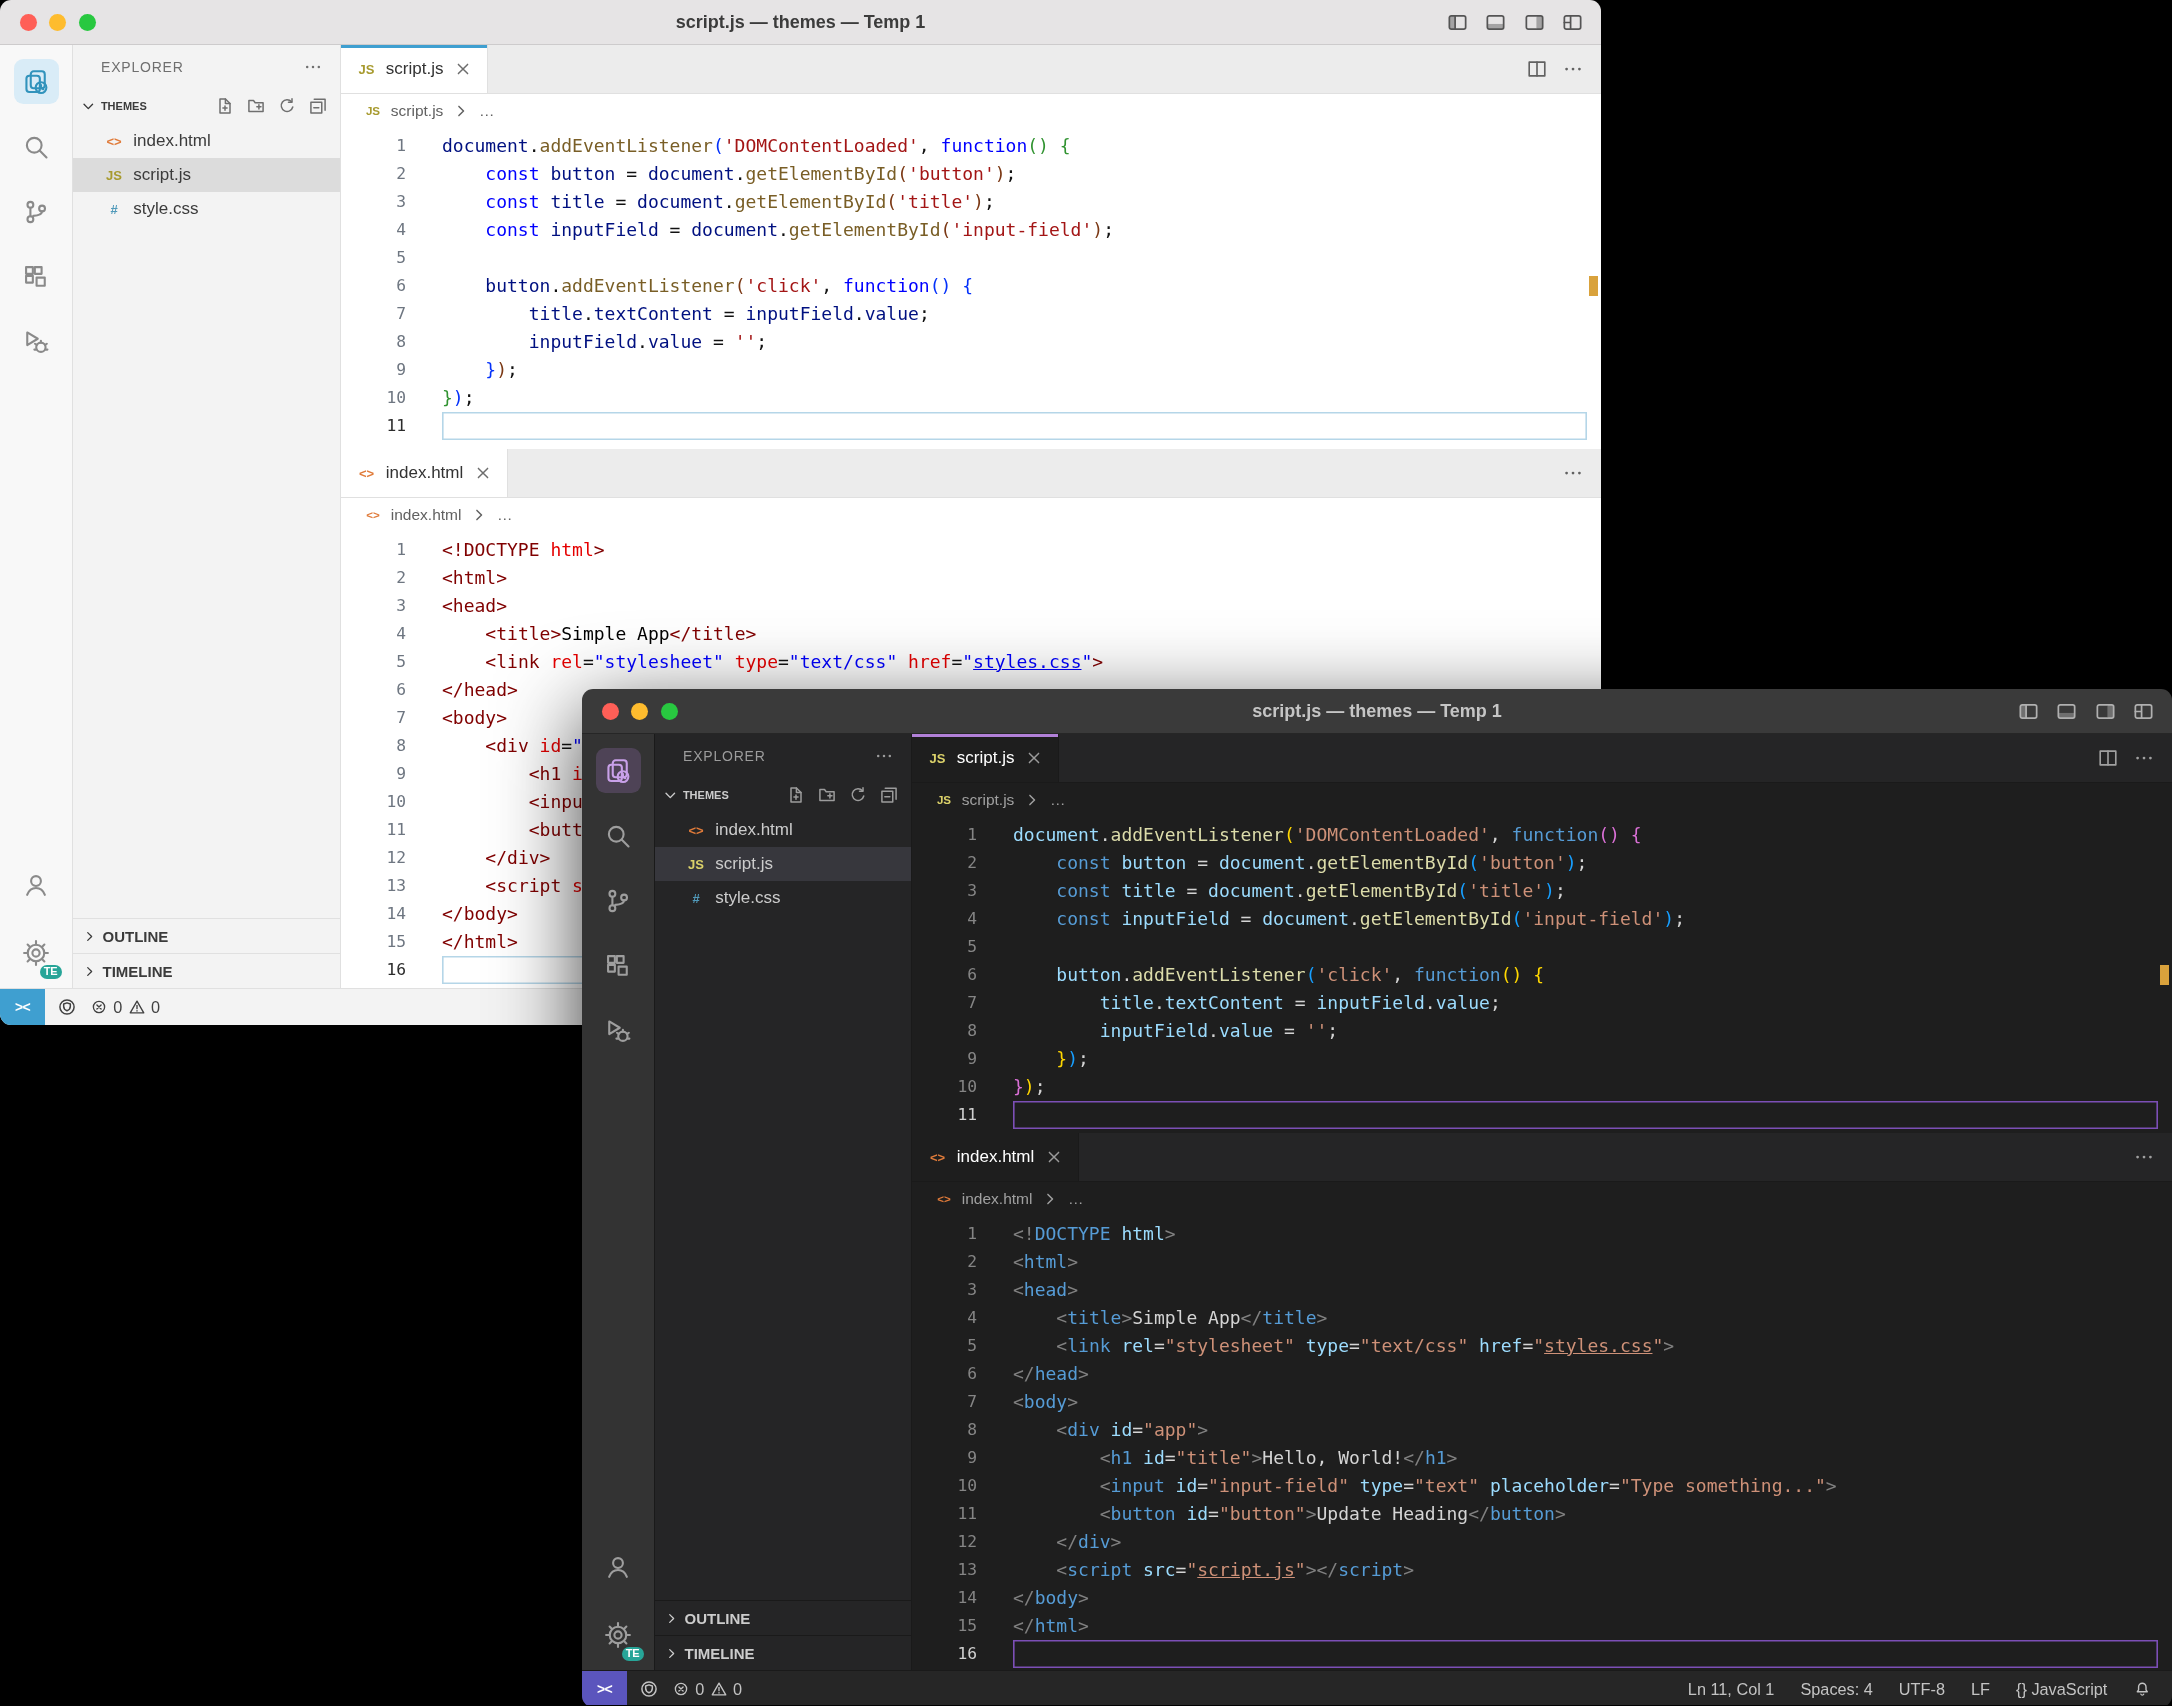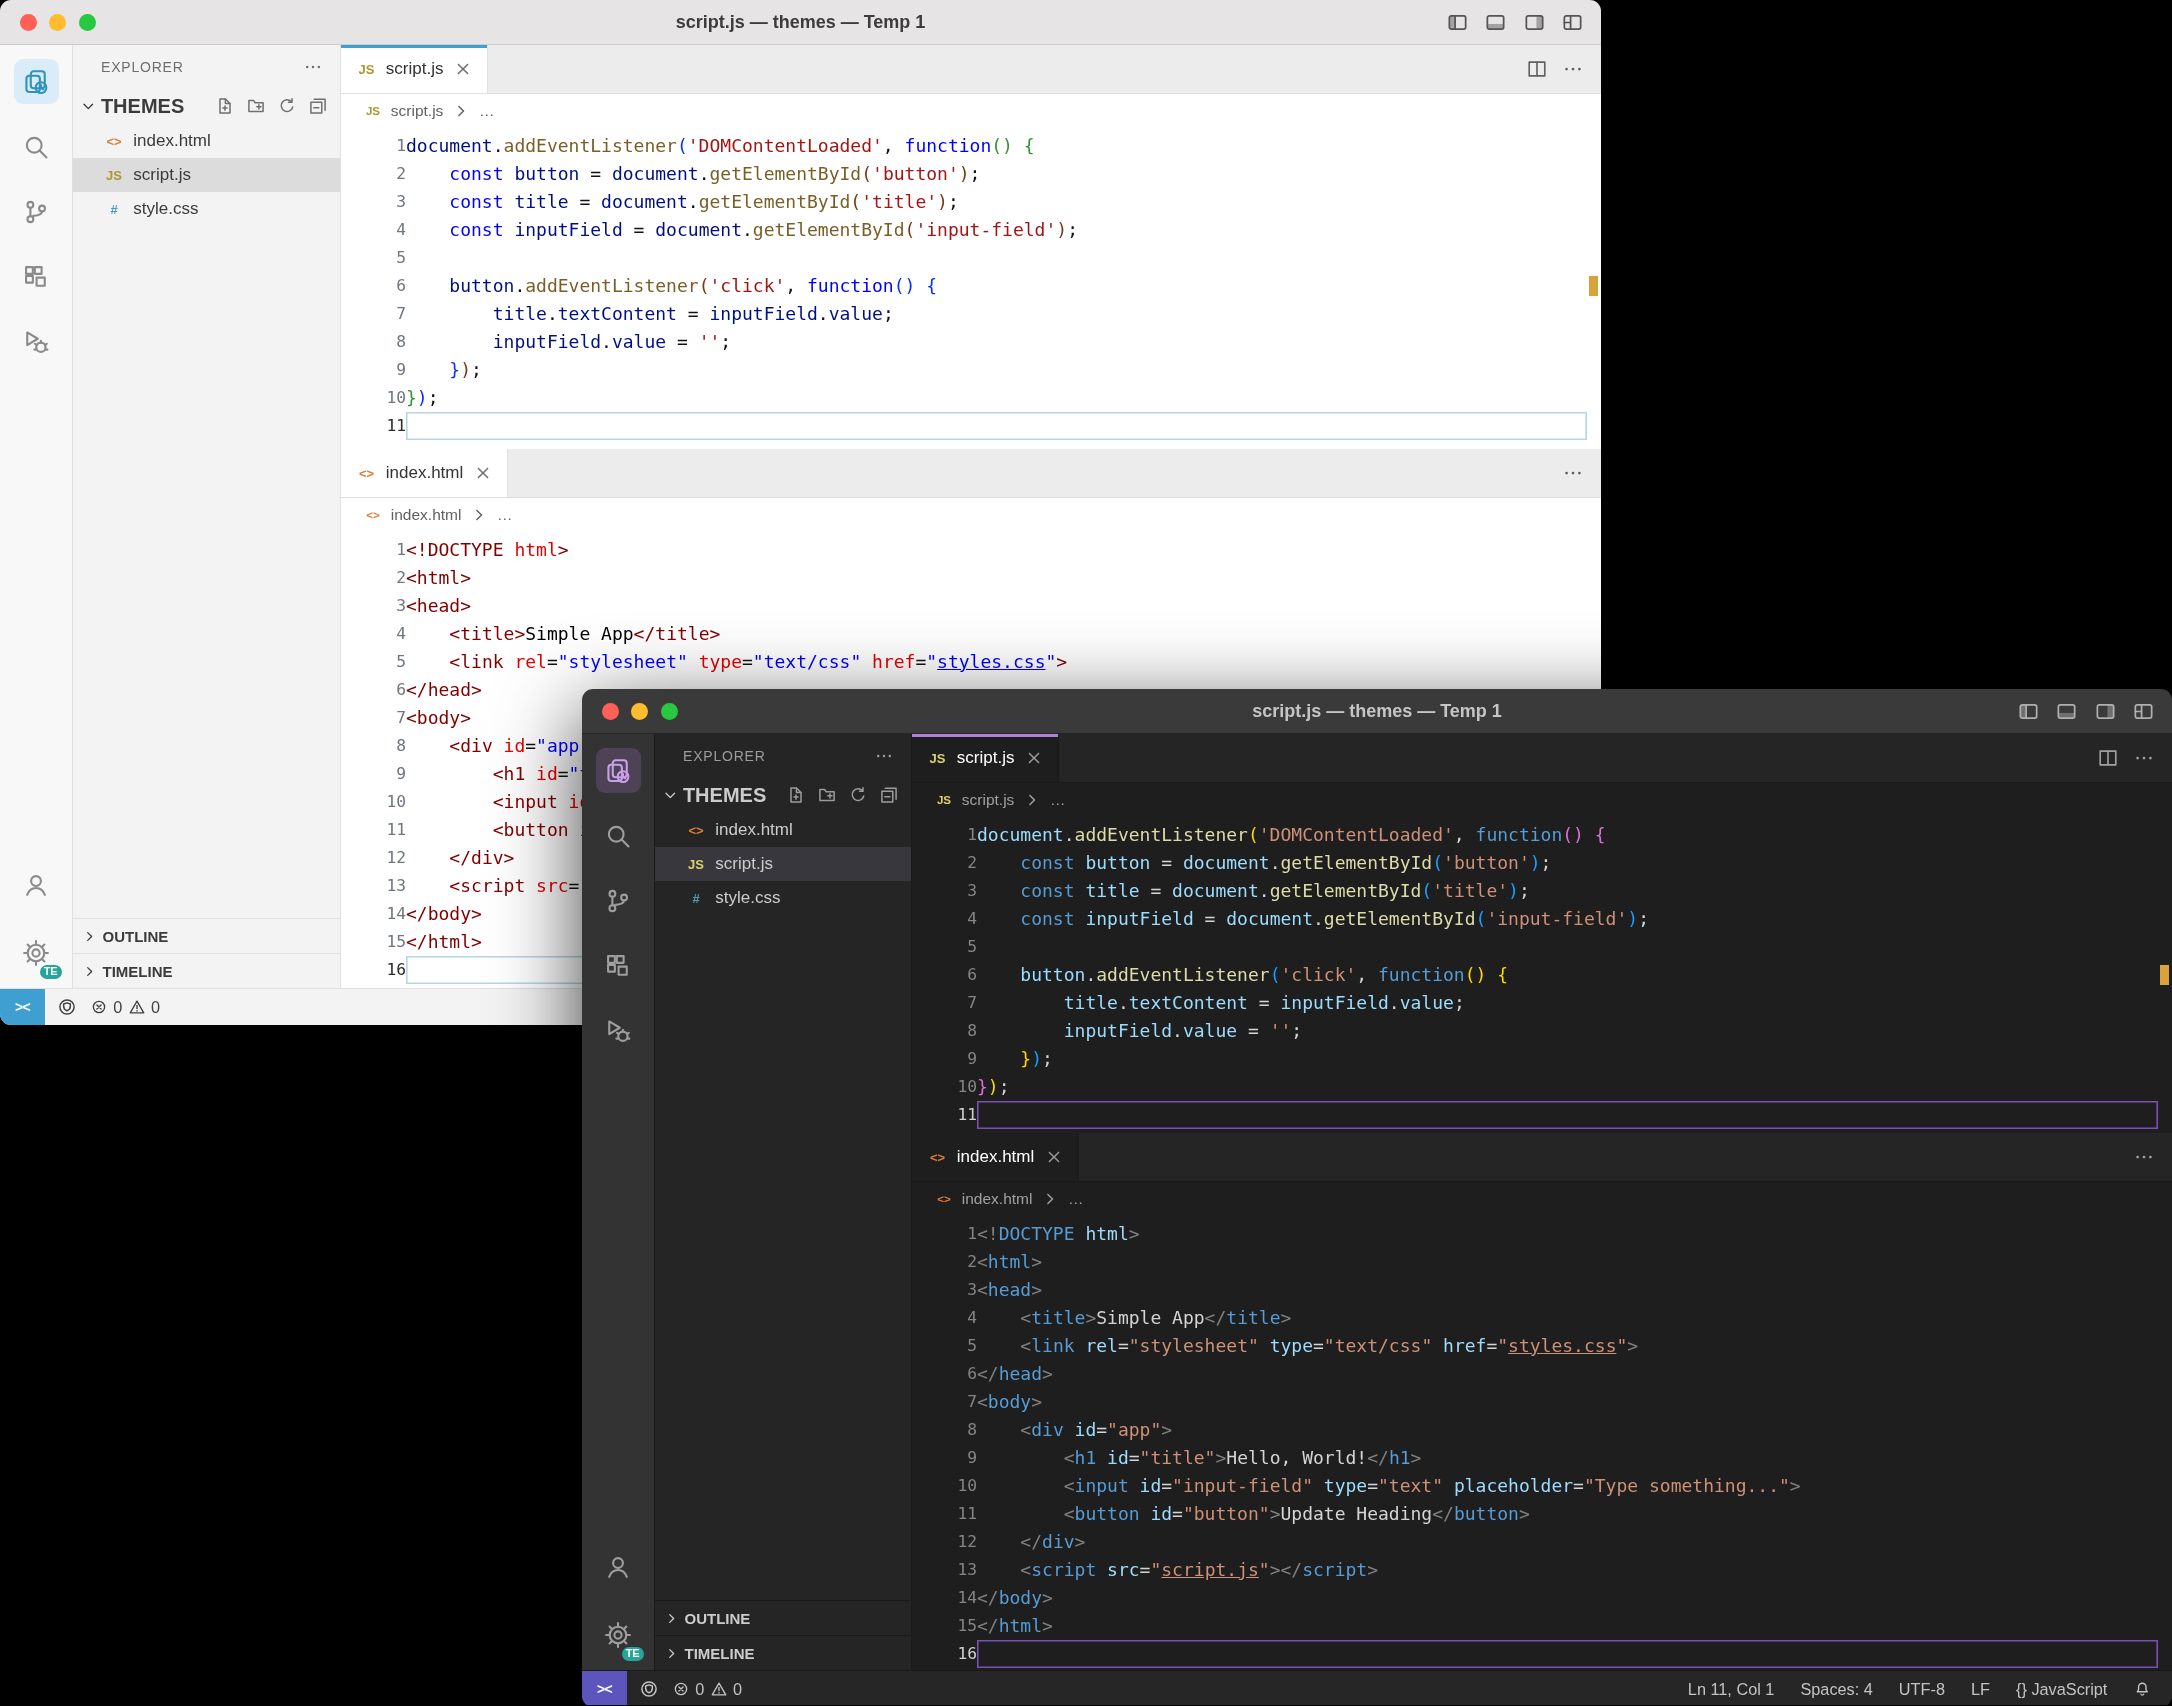--- a/index.html
+++ b/index.html
@@ -56,21 +56,21 @@
   .profile-badge{position:absolute;right:-3.1px;bottom:-3.1px;background:#27a598;color:#fff;
                  font-size:11px;font-weight:bold;border-radius:7.8px;padding:1.6px 3.9px;line-height:1;}
 
   
   .sidebar{flex:0 0 267px;background:var(--sidebar-bg);border-right:0.8px solid var(--border);
            display:flex;flex-direction:column;color:var(--sidebar-fg);min-height:0;}
   #win-front .sidebar{flex-basis:256px;}
   .sb-header{height:43px;display:flex;align-items:center;padding:0 17px 0 28px;}
   .sb-title{font-size:14px;letter-spacing:0.8px;color:var(--sidebar-dim);}
   .sb-more{margin-left:auto;color:var(--sidebar-dim);}
-  .sb-section{height:36px;display:flex;align-items:center;gap:3.1px;font-size:20px;font-weight:bold;
+  .sb-section{height:36px;display:flex;align-items:center;gap:3.1px;font-size:11px;font-weight:bold;
               padding:0 12.4px 0 6.2px;}
   .sb-actions{margin-left:auto;display:flex;gap:11px;color:var(--sidebar-dim);}
   .sb-actions .icon svg{width:20px;height:20px;}
   .file-row{height:34px;display:flex;align-items:center;gap:9.3px;padding-left:31px;font-size:17px;}
   .file-row.selected{background:var(--row-selected);}
   .sb-bottom{margin-top:auto;}
   .sb-row{height:34px;border-top:0.8px solid var(--border);display:flex;align-items:center;gap:4.7px;
           padding-left:7.8px;font-size:15px;font-weight:bold;}
   .sb-row .chev svg{width:17px;height:17px;}
   .sb-section .chev svg{width:18.6px;height:18.6px;}
@@ -91,21 +91,21 @@
   .tab-actions{margin-left:auto;display:flex;align-items:center;gap:14px;padding-right:17px;color:var(--crumb-fg);}
   .tab-actions .icon svg{width:22px;height:22px;}
   .breadcrumb{height:33px;display:flex;align-items:center;gap:7.8px;padding-left:22px;font-size:15.5px;
               color:var(--crumb-fg);}
   .breadcrumb .fi{font-size:11.6px;}
   .bc-sep svg{width:15.5px;height:15.5px;}
 
   .code{flex:1;padding-top:4.7px;font-family:"DejaVu Sans Mono",monospace;font-size:18px;line-height:28px;}
   .line{display:flex;height:28px;white-space:pre;}
   .ln{flex:0 0 65px;text-align:right;color:var(--ln);font-size:16.3px;}
-  .lc{flex:1;margin-right:14px;}
+  .lc{margin-left:36px;flex:1;margin-right:14px;}
   .line.cur .lc{box-shadow:inset 0 0 0 1.6px var(--cur-border);}
   .line.cur .ln{color:var(--ln-active);}
   .ruler-marker{position:absolute;right:3.1px;top:231px;width:9.3px;height:20px;background:#d9a23c;}
 
   
   .fi{font-weight:700;font-size:13px;width:20px;text-align:center;display:inline-block;
       font-family:"Liberation Sans",sans-serif;}
   .light .fi-js{color:#a79a2e}.dark .fi-js{color:#dcd26a}
   .fi-html{color:#e07b3a}
   .fi-css{color:#519aba}

